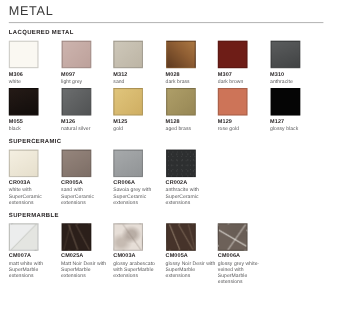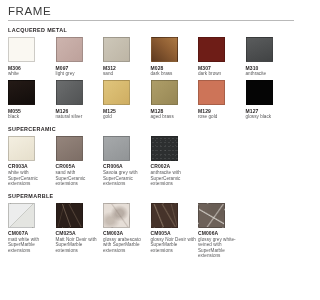--- a/index.html
+++ b/index.html
@@ -83,21 +83,21 @@
     margin-top: 0.5px;
   }
   .tight .swatch { margin-bottom: 2px; }
   .row-gap-lacquer { margin-bottom: 3px; }
 </style>
 </head>
 <body>
 
 <div class="page">
 
-  <h1 class="page-title">FRAME</h1>
+  <h1 class="page-title">METAL</h1>
   <div class="title-rule"></div>
 
   <div class="section">
     <h2 class="section-title">LACQUERED METAL</h2>
 
     <div class="swatch-row row-gap-lacquer">
       <div class="swatch-cell">
         <div class="swatch" style="background:#faf8f2;"></div>
         <div class="sw-code">M306</div>
         <div class="sw-desc">white</div>

